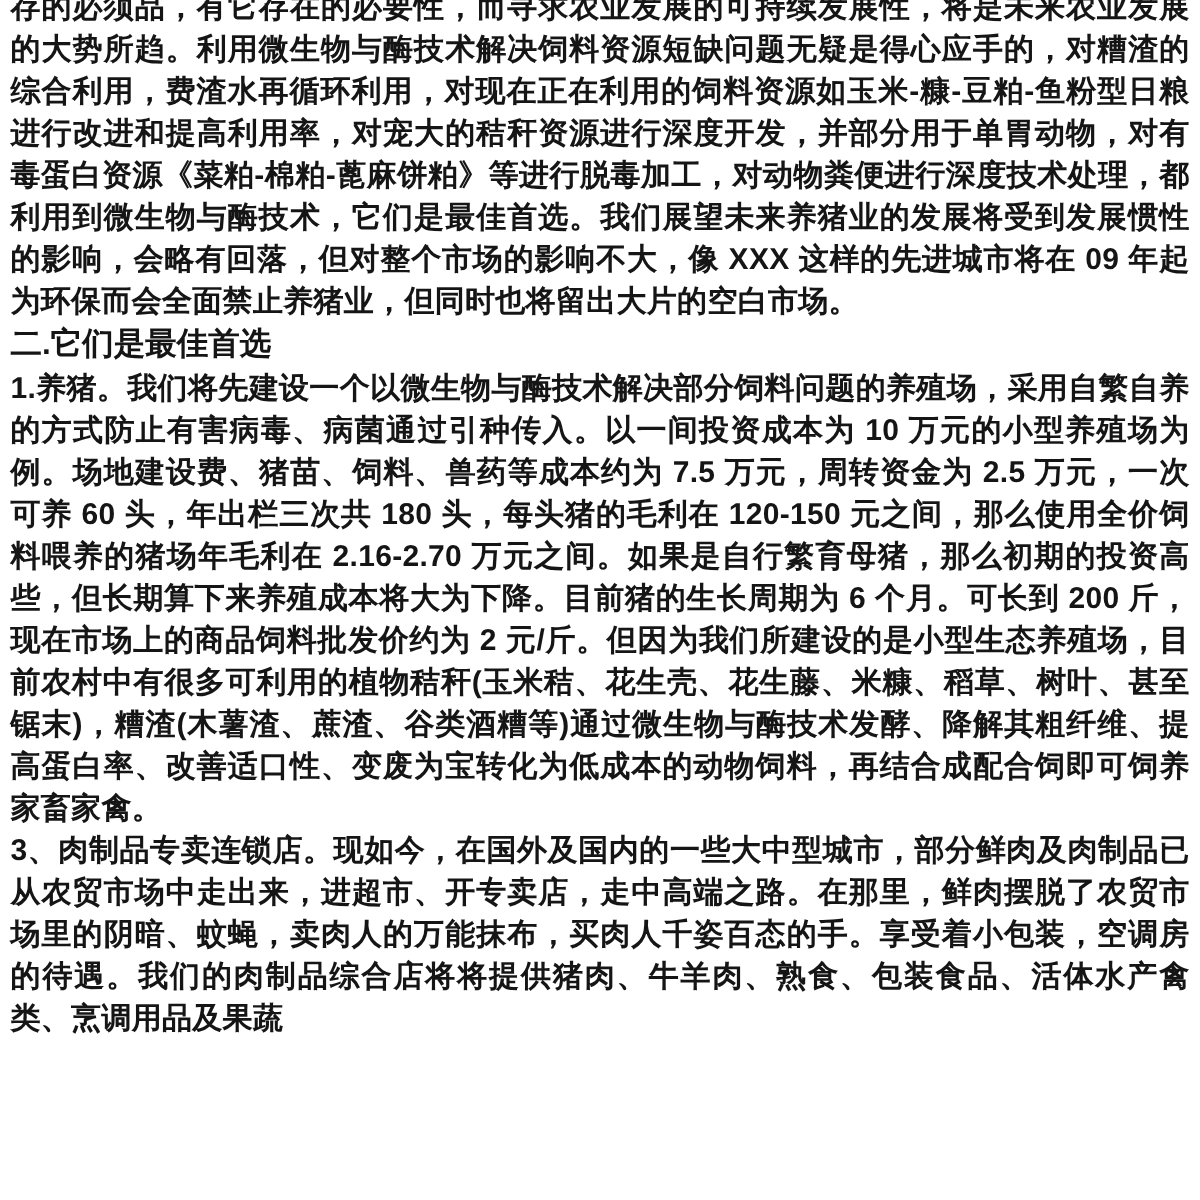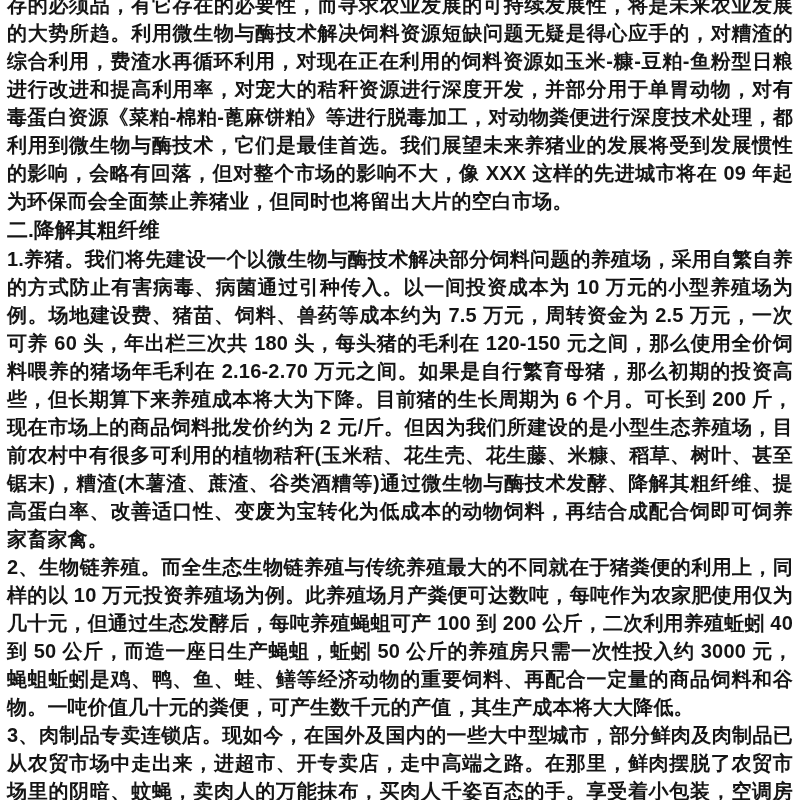--- a/index.html
+++ b/index.html
@@ -36,20 +36,19 @@
     font-weight: 800;
     text-align: left;
   }
 </style>
 </head>
 <body>
 
 <div class="page">
   <p class="para">存的必须品，有它存在的必要性，而寻求农业发展的可持续发展性，将是未来农业发展的大势所趋。利用微生物与酶技术解决饲料资源短缺问题无疑是得心应手的，对糟渣的综合利用，费渣水再循环利用，对现在正在利用的饲料资源如玉米-糠-豆粕-鱼粉型日粮进行改进和提高利用率，对宠大的秸秆资源进行深度开发，并部分用于单胃动物，对有毒蛋白资源《菜粕-棉粕-蓖麻饼粕》等进行脱毒加工，对动物粪便进行深度技术处理，都利用到微生物与酶技术，它们是最佳首选。我们展望未来养猪业的发展将受到发展惯性的影响，会略有回落，但对整个市场的影响不大，像 XXX 这样的先进城市将在 09 年起为环保而会全面禁止养猪业，但同时也将留出大片的空白市场。</p>
 
-  <h2 class="heading">二.降解其粗纤维</h2>
+  <h2 class="heading">二.它们是最佳首选</h2>
 
   <p class="para">1.养猪。我们将先建设一个以微生物与酶技术解决部分饲料问题的养殖场，采用自繁自养的方式防止有害病毒、病菌通过引种传入。以一间投资成本为 10 万元的小型养殖场为例。场地建设费、猪苗、饲料、兽药等成本约为 7.5 万元，周转资金为 2.5 万元，一次可养 60 头，年出栏三次共 180 头，每头猪的毛利在 120-150 元之间，那么使用全价饲料喂养的猪场年毛利在 2.16-2.70 万元之间。如果是自行繁育母猪，那么初期的投资高些，但长期算下来养殖成本将大为下降。目前猪的生长周期为 6 个月。可长到 200 斤，现在市场上的商品饲料批发价约为 2 元/斤。但因为我们所建设的是小型生态养殖场，目前农村中有很多可利用的植物秸秆(玉米秸、花生壳、花生藤、米糠、稻草、树叶、甚至锯末)，糟渣(木薯渣、蔗渣、谷类酒糟等)通过微生物与酶技术发酵、降解其粗纤维、提高蛋白率、改善适口性、变废为宝转化为低成本的动物饲料，再结合成配合饲即可饲养家畜家禽。</p>
 
-  <p class="para">2、生物链养殖。而全生态生物链养殖与传统养殖最大的不同就在于猪粪便的利用上，同样的以 10 万元投资养殖场为例。此养殖场月产粪便可达数吨，每吨作为农家肥使用仅为几十元，但通过生态发酵后，每吨养殖蝇蛆可产 100 到 200 公斤，二次利用养殖蚯蚓 40 到 50 公斤，而造一座日生产蝇蛆，蚯蚓 50 公斤的养殖房只需一次性投入约 3000 元，蝇蛆蚯蚓是鸡、鸭、鱼、蛙、鳝等经济动物的重要饲料、再配合一定量的商品饲料和谷物。一吨价值几十元的粪便，可产生数千元的产值，其生产成本将大大降低。</p>
 
   <p class="para">3、肉制品专卖连锁店。现如今，在国外及国内的一些大中型城市，部分鲜肉及肉制品已从农贸市场中走出来，进超市、开专卖店，走中高端之路。在那里，鲜肉摆脱了农贸市场里的阴暗、蚊蝇，卖肉人的万能抹布，买肉人千姿百态的手。享受着小包装，空调房的待遇。我们的肉制品综合店将将提供猪肉、牛羊肉、熟食、包装食品、活体水产禽类、烹调用品及果蔬</p>
 </div>
 
 </body></html>

